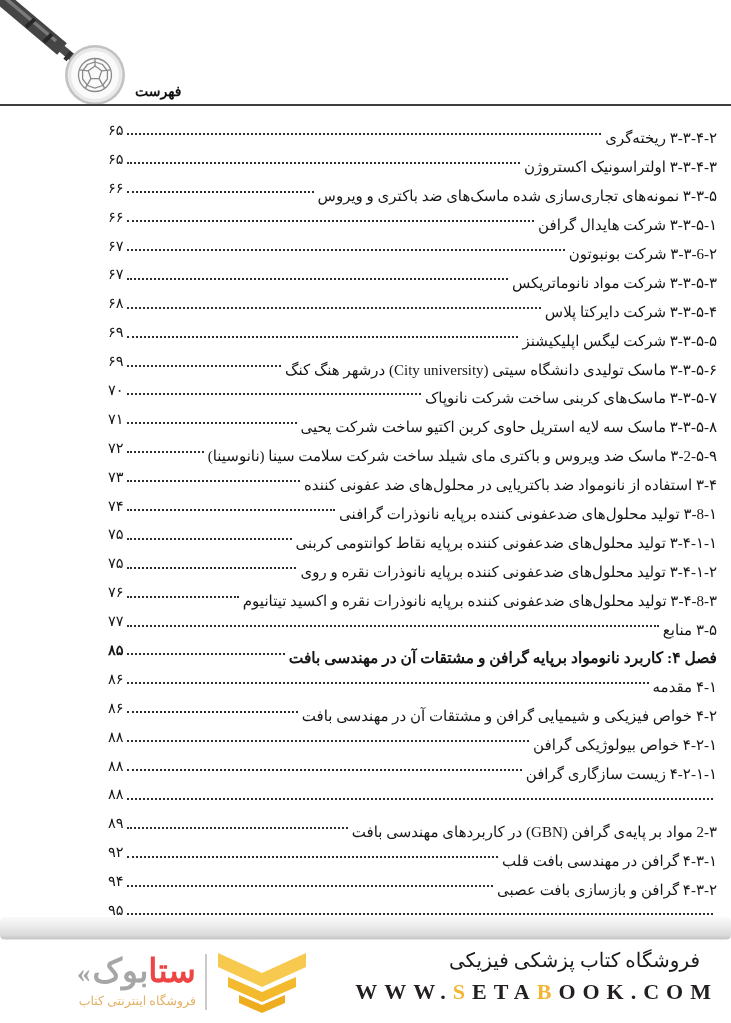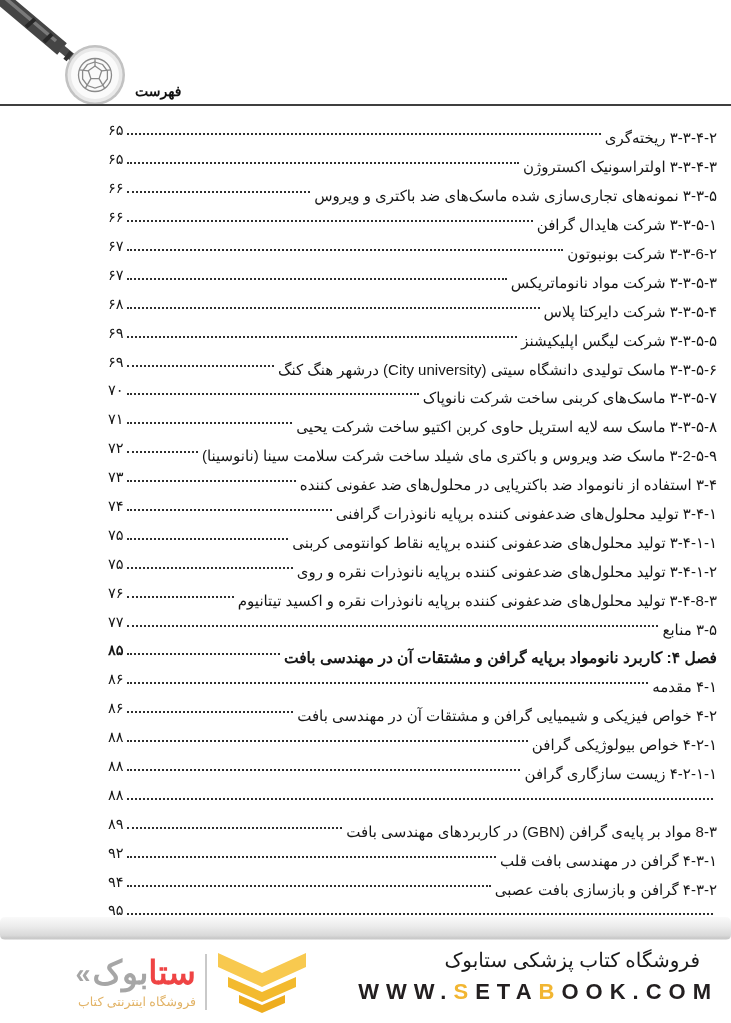--- a/index.html
+++ b/index.html
@@ -1,17 +1,17 @@
 <!DOCTYPE html>
 <html lang="fa"><head>
 <meta charset="utf-8">
 <style>
   html,body{margin:0;padding:0;background:#fff;}
   .page{position:relative;width:731px;height:1023px;background:#ffffff;overflow:hidden;
-        font-family:Liberation Sans, sans-serif;color:#161616;}
+        font-family:Liberation Serif, serif;color:#161616;}
 
   
   .magnifier{position:absolute;top:0;left:0;}
   .header-title{position:absolute;top:83px;left:135px;font-size:14px;font-weight:bold;color:#111;direction:rtl;}
   .header-rule{position:absolute;top:104px;left:0;width:731px;height:2px;background:#3f3f3f;}
 
   
   .toc{position:absolute;top:116px;left:108px;right:14px;direction:rtl;}
   .toc-row{display:flex;align-items:center;height:28.9px;font-size:15px;}
   .toc-row.bold{font-weight:bold;font-size:15.5px;}
@@ -138,21 +138,21 @@
       <span class="toc-page">۷۲</span>
     </div>
 
     <div class="toc-row">
       <span class="toc-title">۳-۴ استفاده از نانومواد ضد باکتریایی در محلول‌های ضد عفونی کننده</span>
       <span class="dots"></span>
       <span class="toc-page">۷۳</span>
     </div>
 
     <div class="toc-row">
-      <span class="toc-title">۳-۴-۱ تولید محلول‌های ضدعفونی کننده برپایه نانوذرات گرافنی</span>
+      <span class="toc-title">۳-8-۱ تولید محلول‌های ضدعفونی کننده برپایه نانوذرات گرافنی</span>
       <span class="dots"></span>
       <span class="toc-page">۷۴</span>
     </div>
 
     <div class="toc-row">
       <span class="toc-title">۳-۴-۱-۱ تولید محلول‌های ضدعفونی کننده برپایه نقاط کوانتومی کربنی</span>
       <span class="dots"></span>
       <span class="toc-page">۷۵</span>
     </div>
 
@@ -203,21 +203,21 @@
       <span class="dots"></span>
       <span class="toc-page">۸۸</span>
     </div>
 
     <div class="toc-row">
       <span class="dots"></span>
       <span class="toc-page">۸۸</span>
     </div>
 
     <div class="toc-row">
-      <span class="toc-title">8-۳ مواد بر پایه‌ی گرافن (GBN) در کاربردهای مهندسی بافت</span>
+      <span class="toc-title">2-۳ مواد بر پایه‌ی گرافن (GBN) در کاربردهای مهندسی بافت</span>
       <span class="dots"></span>
       <span class="toc-page">۸۹</span>
     </div>
 
     <div class="toc-row">
       <span class="toc-title">۴-۳-۱ گرافن در مهندسی بافت قلب</span>
       <span class="dots"></span>
       <span class="toc-page">۹۲</span>
     </div>
 
@@ -246,17 +246,17 @@
     </div>
     <div class="logo-sep"></div>
     <svg width="88" height="62" viewBox="0 0 88 62">
       <path d="M0 2 L44 22 L88 2 L88 16 L44 36 L0 16 Z" fill="#f8c94f"></path>
       <path d="M10 26 L44 41 L78 26 L78 36 L44 51 L10 36 Z" fill="#f3ba2e"></path>
       <path d="M21 44 L44 54 L67 44 L67 52 L44 62 L21 52 Z" fill="#eead1f"></path>
     </svg>
   </div>
 
   <div class="footer-right">
-    <div class="store-name">فروشگاه کتاب پزشکی ستابوک</div>
+    <div class="store-name">فروشگاه کتاب پزشکی فیزیکی</div>
     <div class="site-url"><span>WWW.</span><span style="color: rgb(242, 182, 50);">S</span><span>ETA</span><span style="color: rgb(242, 182, 50);">B</span><span>OOK.COM</span></div>
   </div>
 
 </div>
 
 </body></html>

